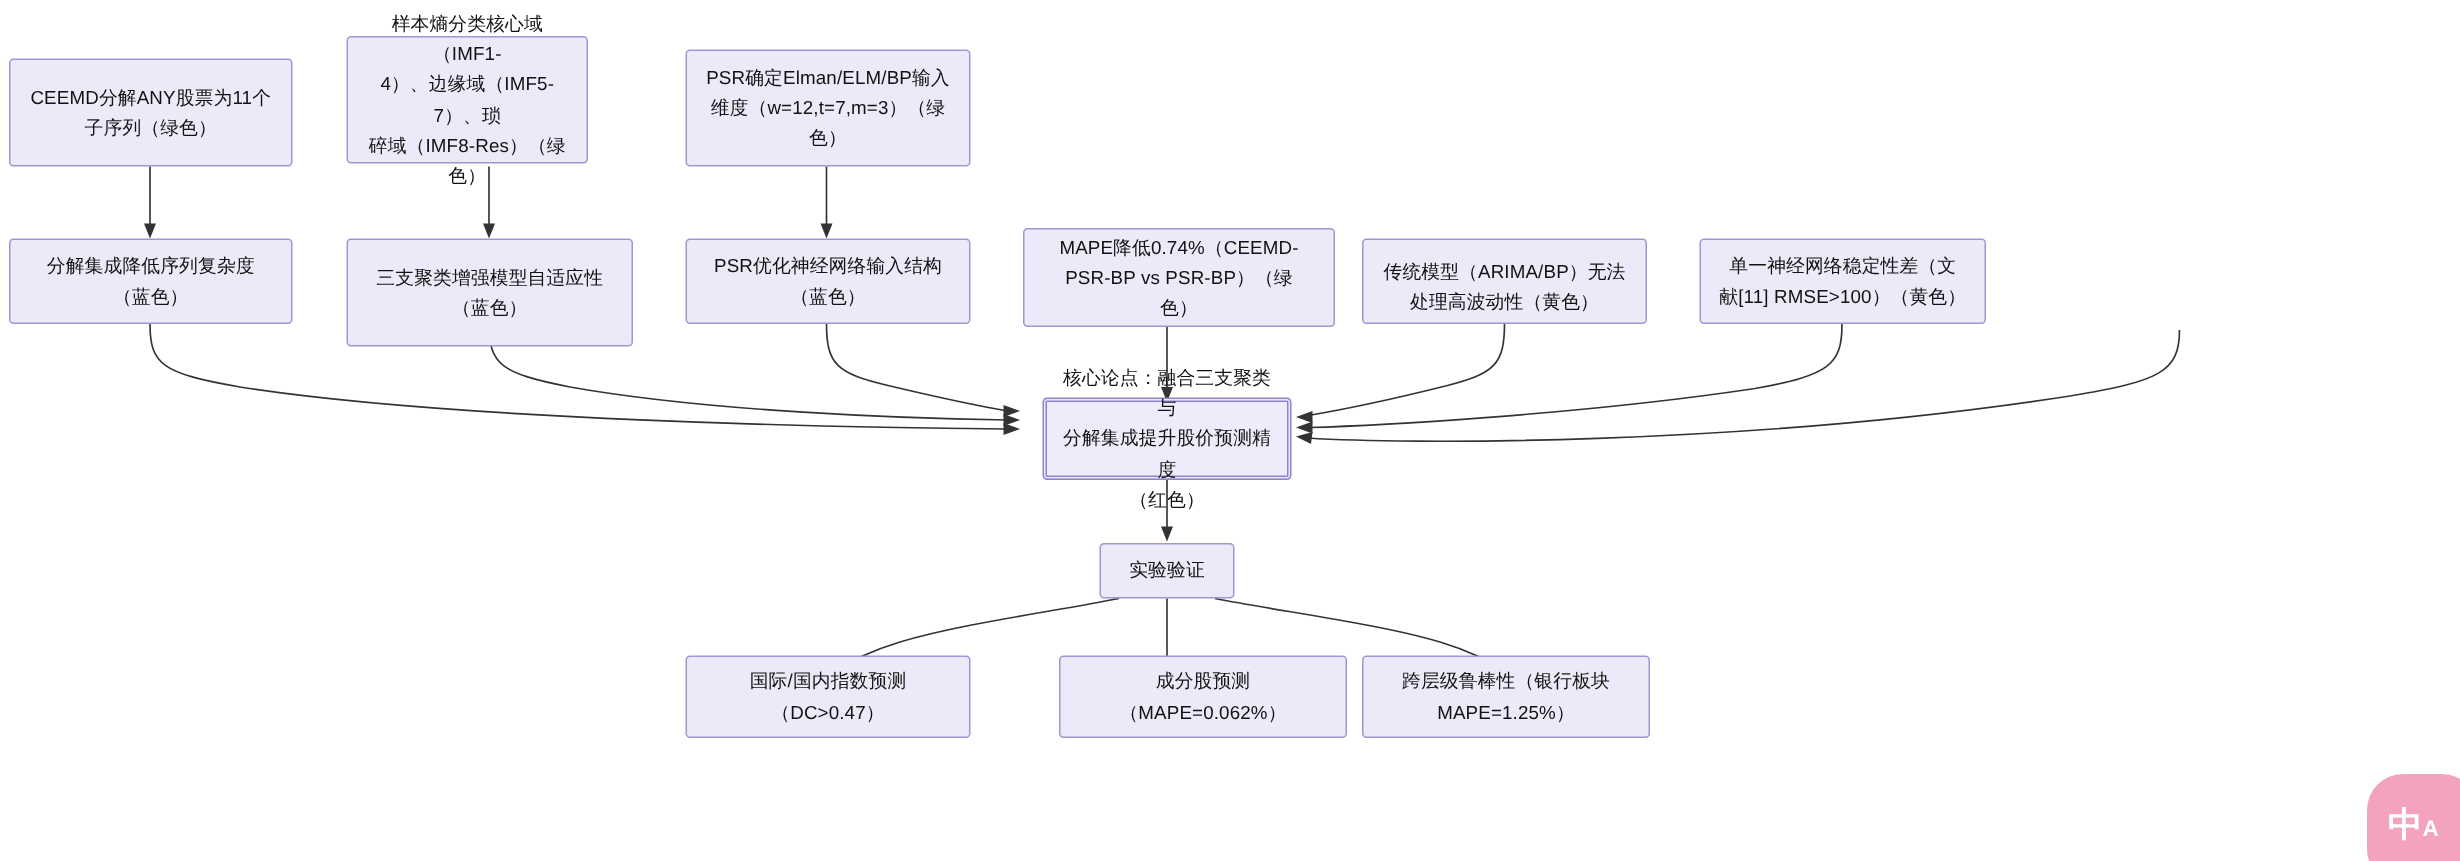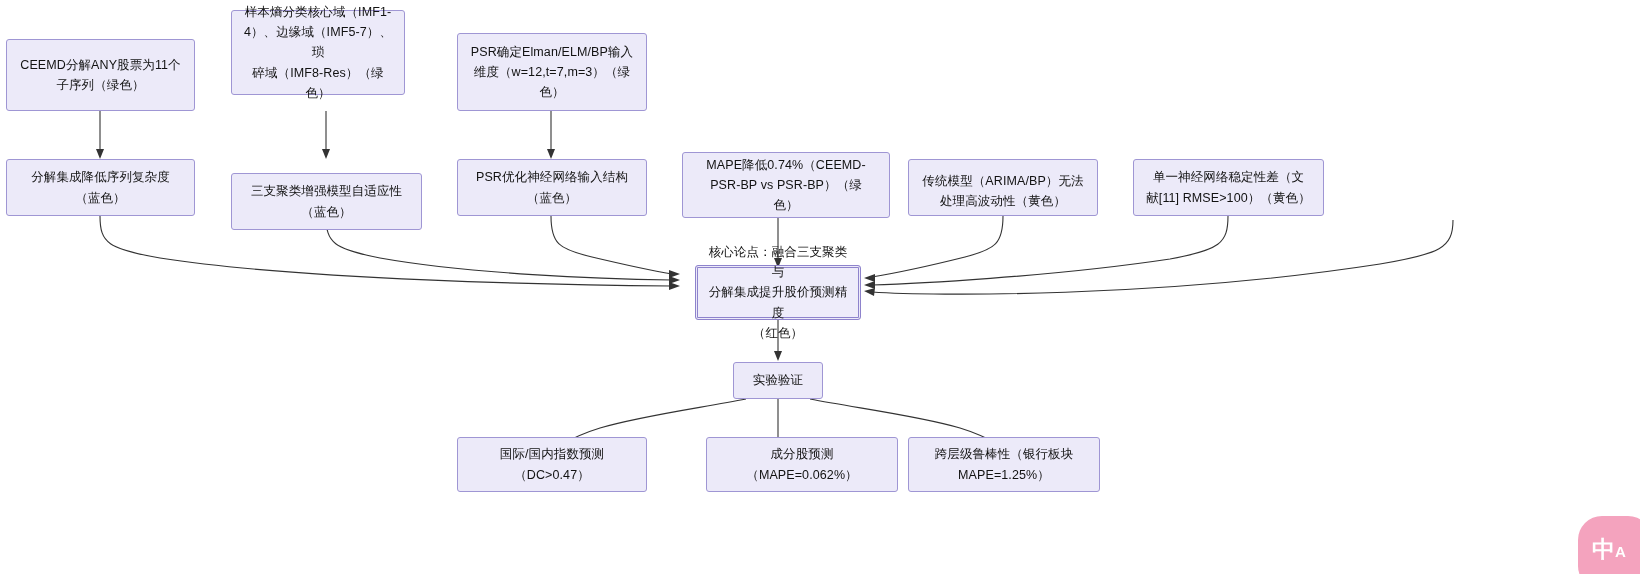--- a/index.html
+++ b/index.html
@@ -157,38 +157,38 @@
       <path d="M810,399 C856,408 920,416 960,428 C980,434 993,441 1004,447"></path>
       <polygon points="1010,452 999,438 995,445"></polygon>
     </g>
   </svg>
 
   <div class="node-box" style="left:6px; top:39px; width:189px; height:72px;">
     <span class="node-label">CEEMD分解ANY股票为11个
 子序列（绿色）</span>
   </div>
 
-  <div class="node-box" style="left:231px; top:10px; width:174px; height:85px;">
+  <div class="node-box" style="left:231px; top:24px; width:161px; height:85px;">
     <span class="node-label">样本熵分类核心域（IMF1-
 4）、边缘域（IMF5-7）、琐
 碎域（IMF8-Res）（绿色）</span>
   </div>
 
   <div class="node-box" style="left:457px; top:33px; width:190px; height:78px;">
     <span class="node-label">PSR确定Elman/ELM/BP输入
 维度（w=12,t=7,m=3）（绿
 色）</span>
   </div>
 
   <div class="node-box" style="left:6px; top:159px; width:189px; height:57px;">
     <span class="node-label">分解集成降低序列复杂度
 （蓝色）</span>
   </div>
 
-  <div class="node-box" style="left:231px; top:173px; width:191px; height:57px;">
+  <div class="node-box" style="left:231px; top:159px; width:191px; height:72px;">
     <span class="node-label">三支聚类增强模型自适应性
 （蓝色）</span>
   </div>
 
   <div class="node-box" style="left:457px; top:159px; width:190px; height:57px;">
     <span class="node-label">PSR优化神经网络输入结构
 （蓝色）</span>
   </div>
 
   <div class="node-box" style="left:682px; top:152px; width:208px; height:66px;">

